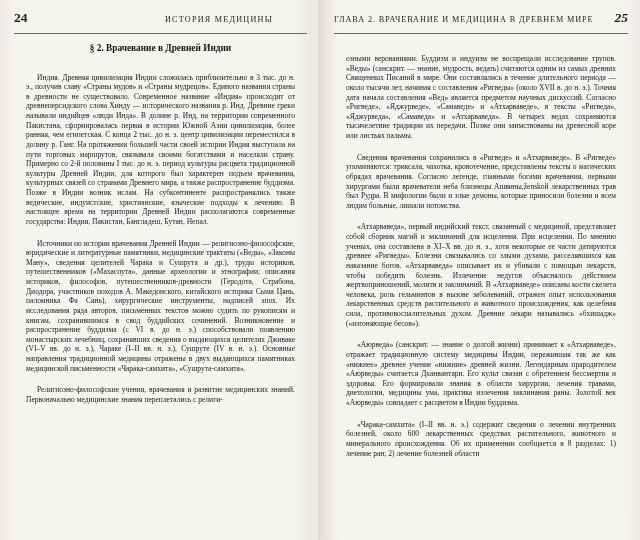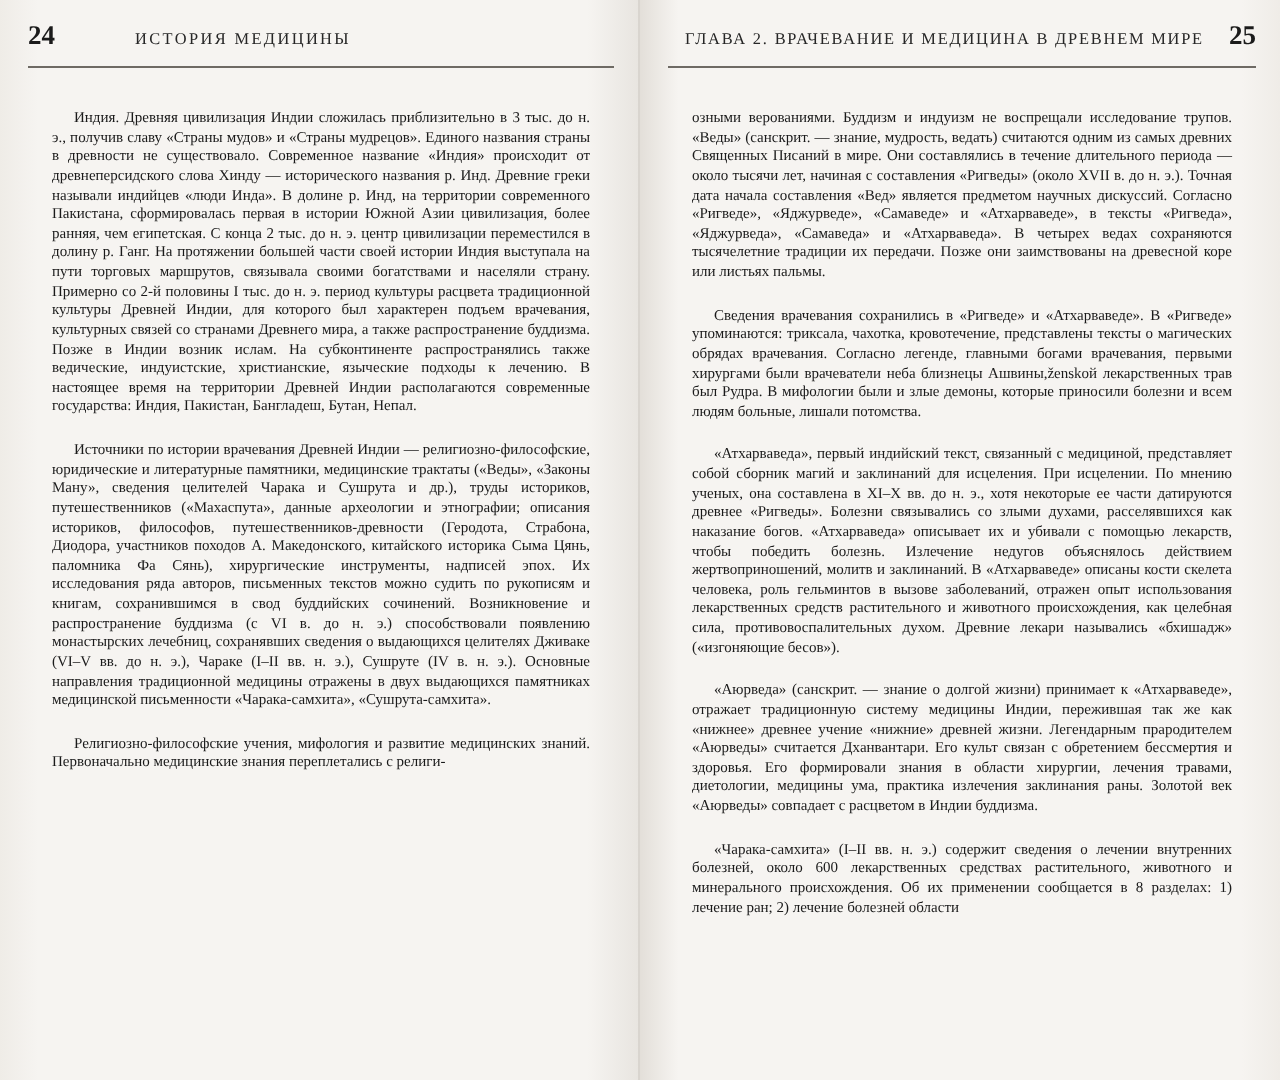--- a/index.html
+++ b/index.html
@@ -53,36 +53,37 @@
     font-weight: bold;
     color: #1b1b1b;
     margin-right: 40px;
   }
   .runhead.left .title {
     font-size: 8.2px;
     letter-spacing: 1.2px;
     color: #262626;
     text-transform: uppercase;
     flex: 1;
-    text-align: left;
+    text-align: right;
     padding-right: 34px;
   }
   .runhead.right .title {
     font-size: 8.2px;
     letter-spacing: 0.9px;
     color: #262626;
     text-transform: uppercase;
     flex: 1;
-    text-align: center;
+    text-align: left;
   }
   .runhead.right .folio {
     font-size: 13.5px;
     font-weight: bold;
     color: #1b1b1b;
     margin-left: 4px;
+    font-style: italic;
   }
   .rule {
     border: 0;
     border-top: 1px solid #6e6a64;
     margin: 0 0 8px 0;
     height: 0;
   }
   .sec-head {
     text-align: center;
     font-size: 9.3px;
@@ -117,26 +118,27 @@
   <div class="spread">
 
     <div class="page-half left">
       <div class="runhead left">
         <span class="folio">24</span>
         <span class="title">ИСТОРИЯ МЕДИЦИНЫ</span>
       </div>
       <hr class="rule">
 
       <div class="sec-head">
+        <span>§ 2. Врачевание в Древней Индии</span>
       </div>
 
       <div class="col">
         <p>Индия. Древняя цивилизация Индии сложилась приблизительно в 3 тыс. до н. э., получив славу «Страны мудов» и «Страны мудрецов». Единого названия страны в древности не существовало. Современное название «Индия» происходит от древнеперсидского слова Хинду — исторического названия р. Инд. Древние греки называли индийцев «люди Инда». В долине р. Инд, на территории современного Пакистана, сформировалась первая в истории Южной Азии цивилизация, более ранняя, чем египетская. С конца 2 тыс. до н. э. центр цивилизации переместился в долину р. Ганг. На протяжении большей части своей истории Индия выступала на пути торговых маршрутов, связывала своими богатствами и населяли страну. Примерно со 2-й половины I тыс. до н. э. период культуры расцвета традиционной культуры Древней Индии, для которого был характерен подъем врачевания, культурных связей со странами Древнего мира, а также распространение буддизма. Позже в Индии возник ислам. На субконтиненте распространялись также ведические, индуистские, христианские, языческие подходы к лечению. В настоящее время на территории Древней Индии располагаются современные государства: Индия, Пакистан, Бангладеш, Бутан, Непал.</p>
         <p>Источники по истории врачевания Древней Индии — религиозно-философские, юридические и литературные памятники, медицинские трактаты («Веды», «Законы Ману», сведения целителей Чарака и Сушрута и др.), труды историков, путешественников («Махаспута», данные археологии и этнографии; описания историков, философов, путешественников-древности (Геродота, Страбона, Диодора, участников походов А. Македонского, китайского историка Сыма Цянь, паломника Фа Сянь), хирургические инструменты, надписей эпох. Их исследования ряда авторов, письменных текстов можно судить по рукописям и книгам, сохранившимся в свод буддийских сочинений. Возникновение и распространение буддизма (с VI в. до н. э.) способствовали появлению монастырских лечебниц, сохранявших сведения о выдающихся целителях Дживаке (VI–V вв. до н. э.), Чараке (I–II вв. н. э.), Сушруте (IV в. н. э.). Основные направления традиционной медицины отражены в двух выдающихся памятниках медицинской письменности «Чарака-самхита», «Сушрута-самхита».</p>
-        <p>Религиозно-философские учения, мифология и развитие медицинских знаний. Первоначально медицинские знания переплетались с религи-</p>
+        <p>Религиозно-философские учения, врачевания и развитие медицинских знаний. Первоначально медицинские знания переплетались с религи-</p>
       </div>
     </div>
 
     <div class="page-half right">
       <div class="runhead right">
         <span class="title">ГЛАВА 2. ВРАЧЕВАНИЕ И МЕДИЦИНА В ДРЕВНЕМ МИРЕ</span>
         <span class="folio">25</span>
       </div>
       <hr class="rule">
 

